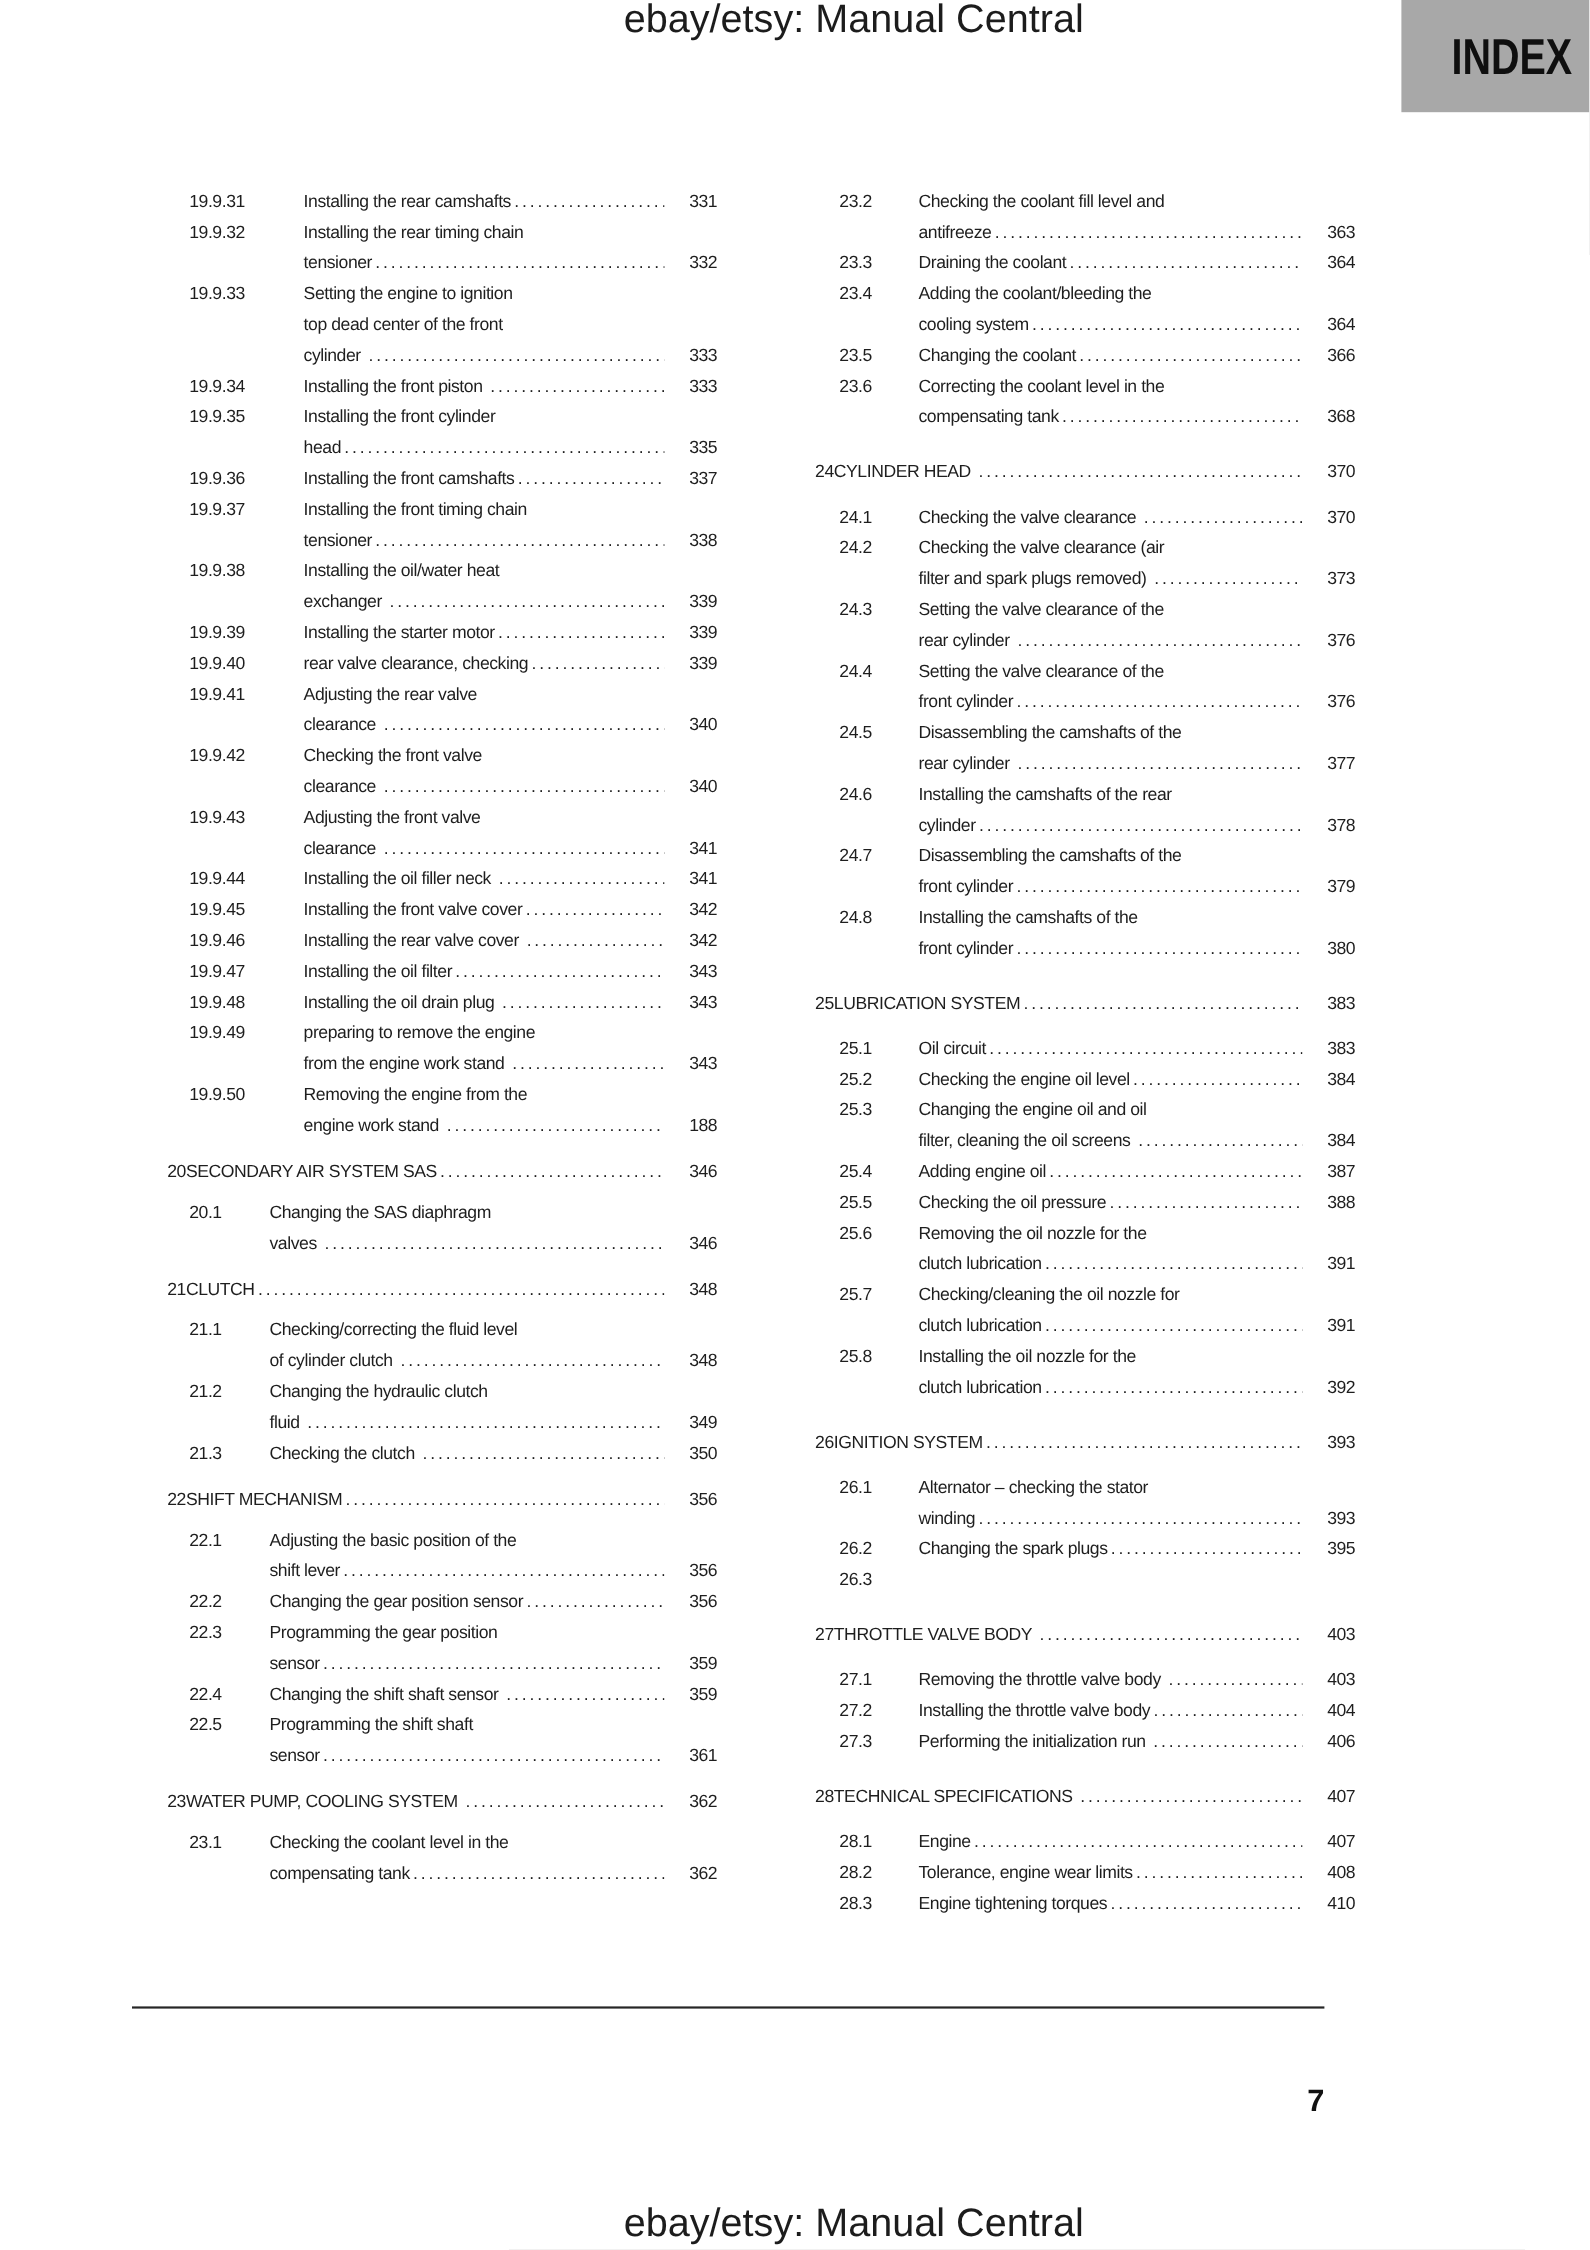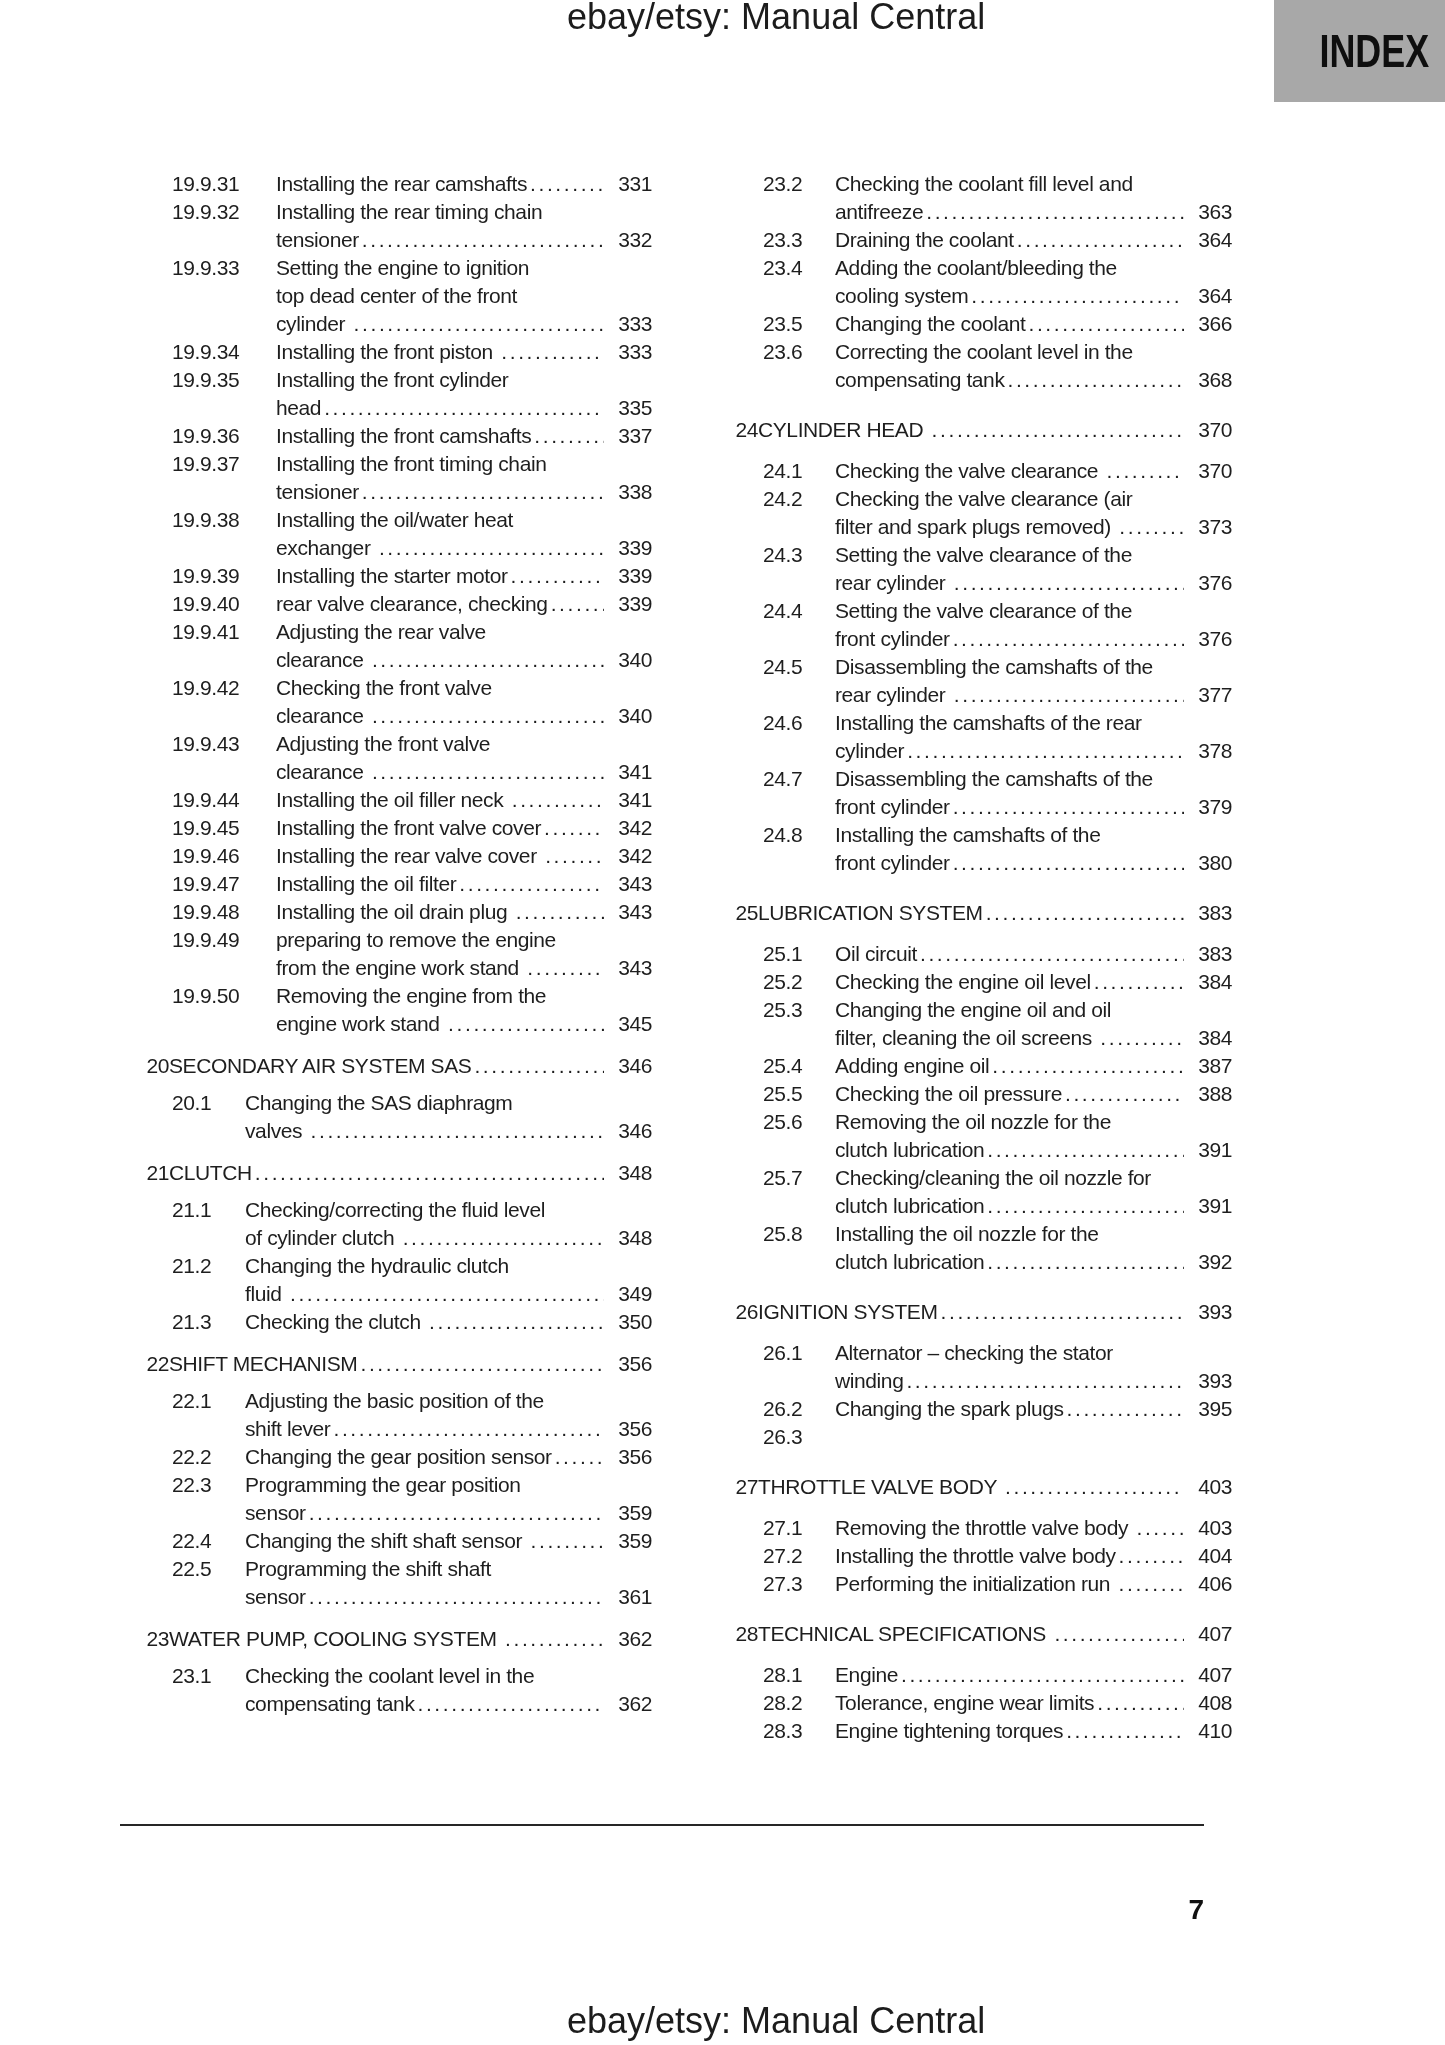--- a/index.html
+++ b/index.html
@@ -16,21 +16,21 @@
   .index-box {
     position:absolute; top:0; left:1274px; width:171px; height:102px;
     display:flex; align-items:center; justify-content:flex-end;
   }
   .index-box span {
     font-size:46px; font-weight:700; color:#0f0f0f;
     transform:scaleX(0.78); letter-spacing:0;
   }
   .toc-col {
     position:absolute; top:170px;
-    font-size:21px; line-height:28px; letter-spacing:-0.4px; color:#1e1e1e;
+    font-size:16px; line-height:28px; letter-spacing:-0.4px; color:#1e1e1e;
   }
   .col-left  { left:120px; width:532px; }
   .col-right { left:683px; width:521px;margin-left:28px; }
   .entry { display:flex; }
   .entry .num { flex:0 0 auto; }
   .entry.l1 .num { width:49px;text-align:right; }
   .entry.l2 .num { margin-left:52px; width:73px; }
   .entry.l3 .num { margin-left:52px; width:104px; }
   .col-right .entry.l1 .num { width:47px; }
   .col-right .entry.l2 .num { width:72px; }
@@ -263,21 +263,21 @@
           </span>
         </span>
       </div>
       <div class="entry l3">
         <span class="num">19.9.50</span>
         <span class="body">
           <span class="line">Removing the engine from the</span>
           <span class="line last">
             <span class="txt">engine work stand </span>
             <span class="dots"></span>
-            <span class="pg">345</span>
+            <span class="pg">188</span>
           </span>
         </span>
       </div>
       <div class="entry l1">
         <span class="num">20</span>
         <span class="body">
           <span class="line last">
             <span class="txt">SECONDARY AIR SYSTEM SAS</span>
             <span class="dots"></span>
             <span class="pg">346</span>

